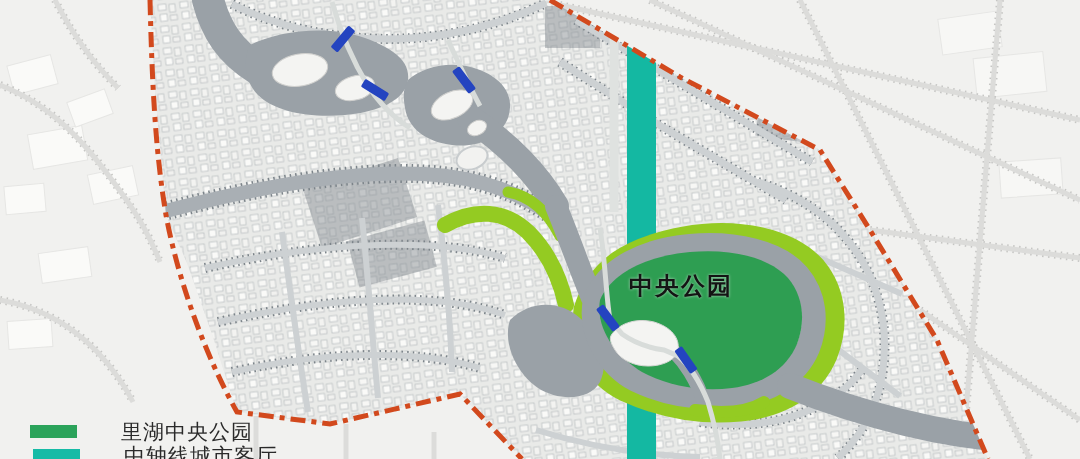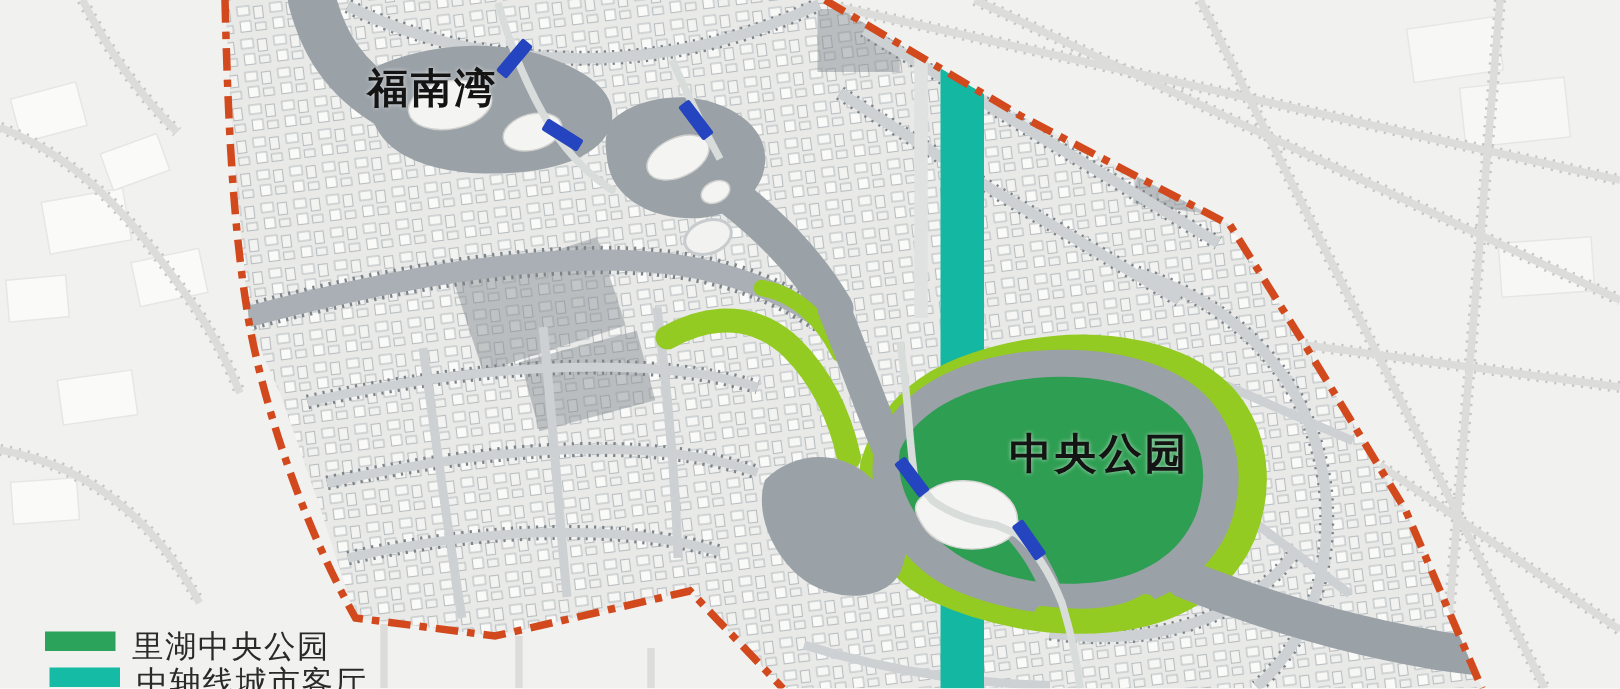--- a/index.html
+++ b/index.html
@@ -9,23 +9,23 @@
     background:var(--outside-base,#f1f1ef);
   }
   #map-svg{position:absolute;left:0;top:0;width:1080px;height:459px;display:block;}
   .map-label{
     position:absolute;color:#141414;font-weight:bold;font-size:27px;
     letter-spacing:2px;white-space:nowrap;line-height:1;
     text-shadow:0 0 3px rgba(255,255,255,.65);
   }
   #label-funan{left:245px;top:46px;}
   #label-dalang{left:401px;top:95px;}
-  #label-park{left:629px;top:289px;font-size:28px;margin-left:44px;}
+  #label-park{left:629px;top:274px;font-size:24px;}
   #legend{position:absolute;left:30px;top:421px;}
-  .legend-row{display:flex;align-items:flex-start;height:20px;margin-bottom:4px;}
+  .legend-row{display:flex;align-items:center;height:20px;margin-bottom:4px;gap:33px;}
   .legend-swatch{width:47px;height:13px;margin-right:11px;flex:0 0 auto;}
   .legend-label{font-size:21px;color:#2a2a2a;letter-spacing:1px;white-space:nowrap;line-height:1;}
   .legend-row.second{margin-left:3px;}
 </style>
 </head>
 <body>
 
 <div id="stage">
   <svg id="map-svg" viewBox="0 0 1080 459" preserveAspectRatio="none">
     <defs>
@@ -187,21 +187,20 @@
         <rect x="672" y="355.5" width="28" height="9" rx="1.5" fill="var(--bridge-blue)" transform="rotate(55 686 360)"></rect>
       </g>
     </g>
 
     <g fill="none" stroke="var(--boundary-red)" stroke-width="5" stroke-dasharray="15 6 5 6">
       <path d="M150,0 C152,80 155,150 166,215 C178,280 205,355 237,412 L330,424 L460,394 L522,459"></path>
       <path d="M550,0 L680,77 L820,150 L870,230 L937,340 L988,459"></path>
     </g>
   </svg>
 
-  <div class="map-label" id="label-funan">福南湾</div>
   <div class="map-label" id="label-park">中央公园</div>
 
   <div id="legend">
     <div class="legend-row">
       <span class="legend-swatch" style="background: rgb(43, 163, 90);"></span>
       <span class="legend-label">里湖中央公园</span>
     </div>
     <div class="legend-row second">
       <span class="legend-swatch" style="background: rgb(22, 187, 166);"></span>
       <span class="legend-label">中轴线城市客厅</span>

